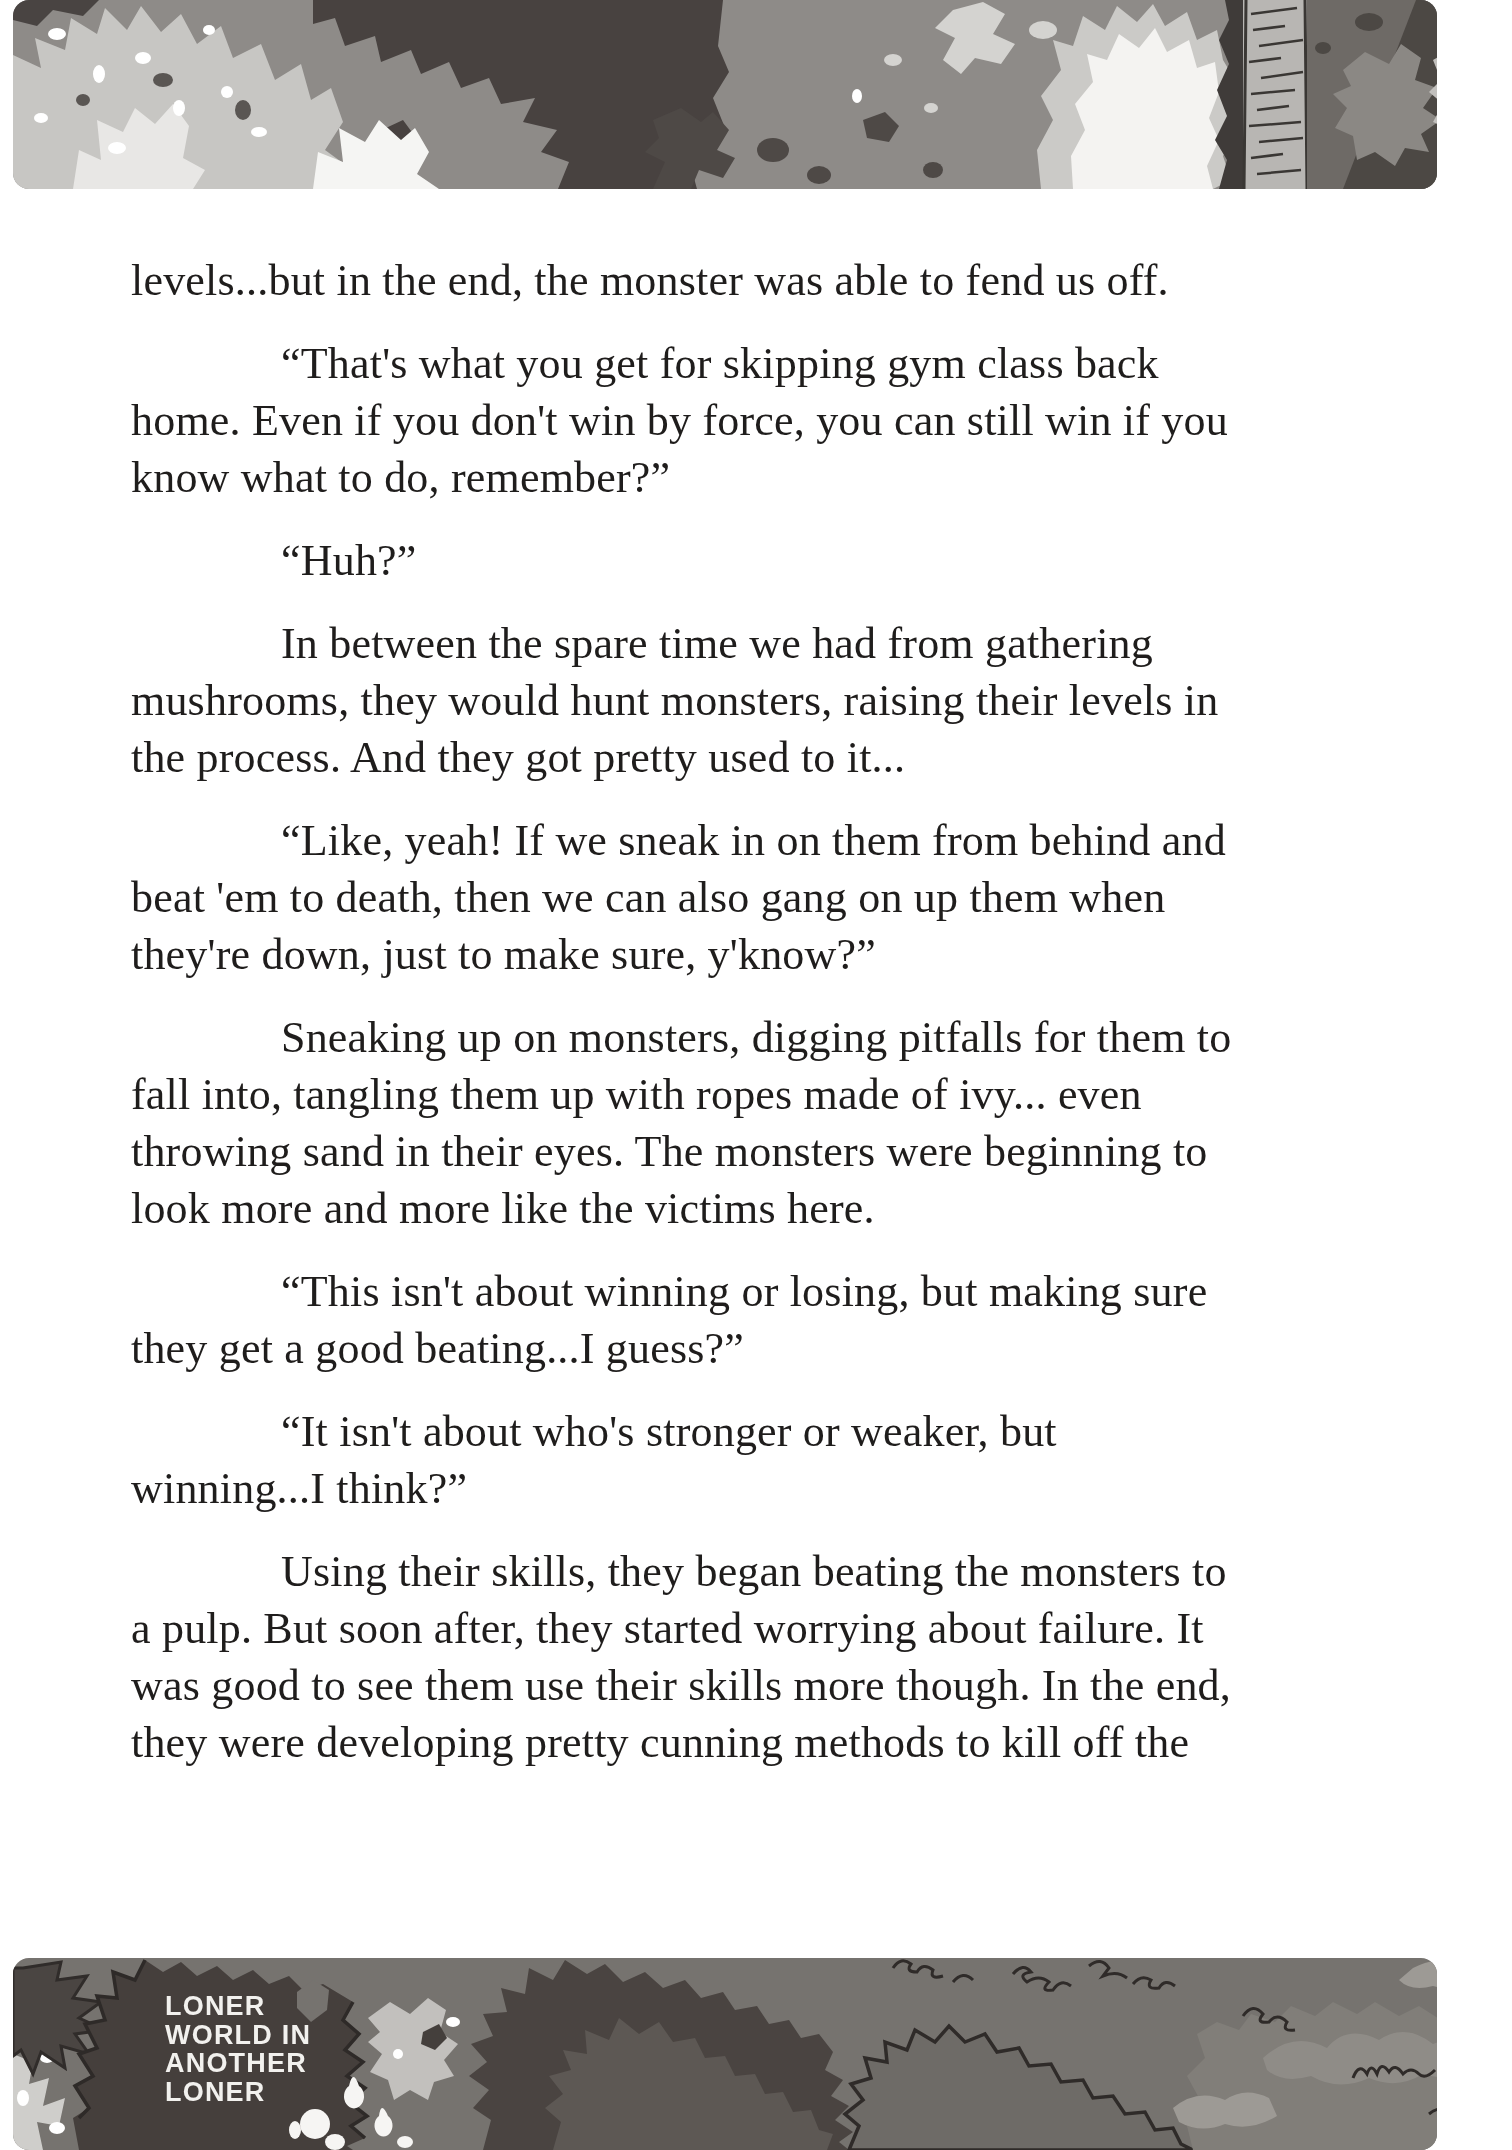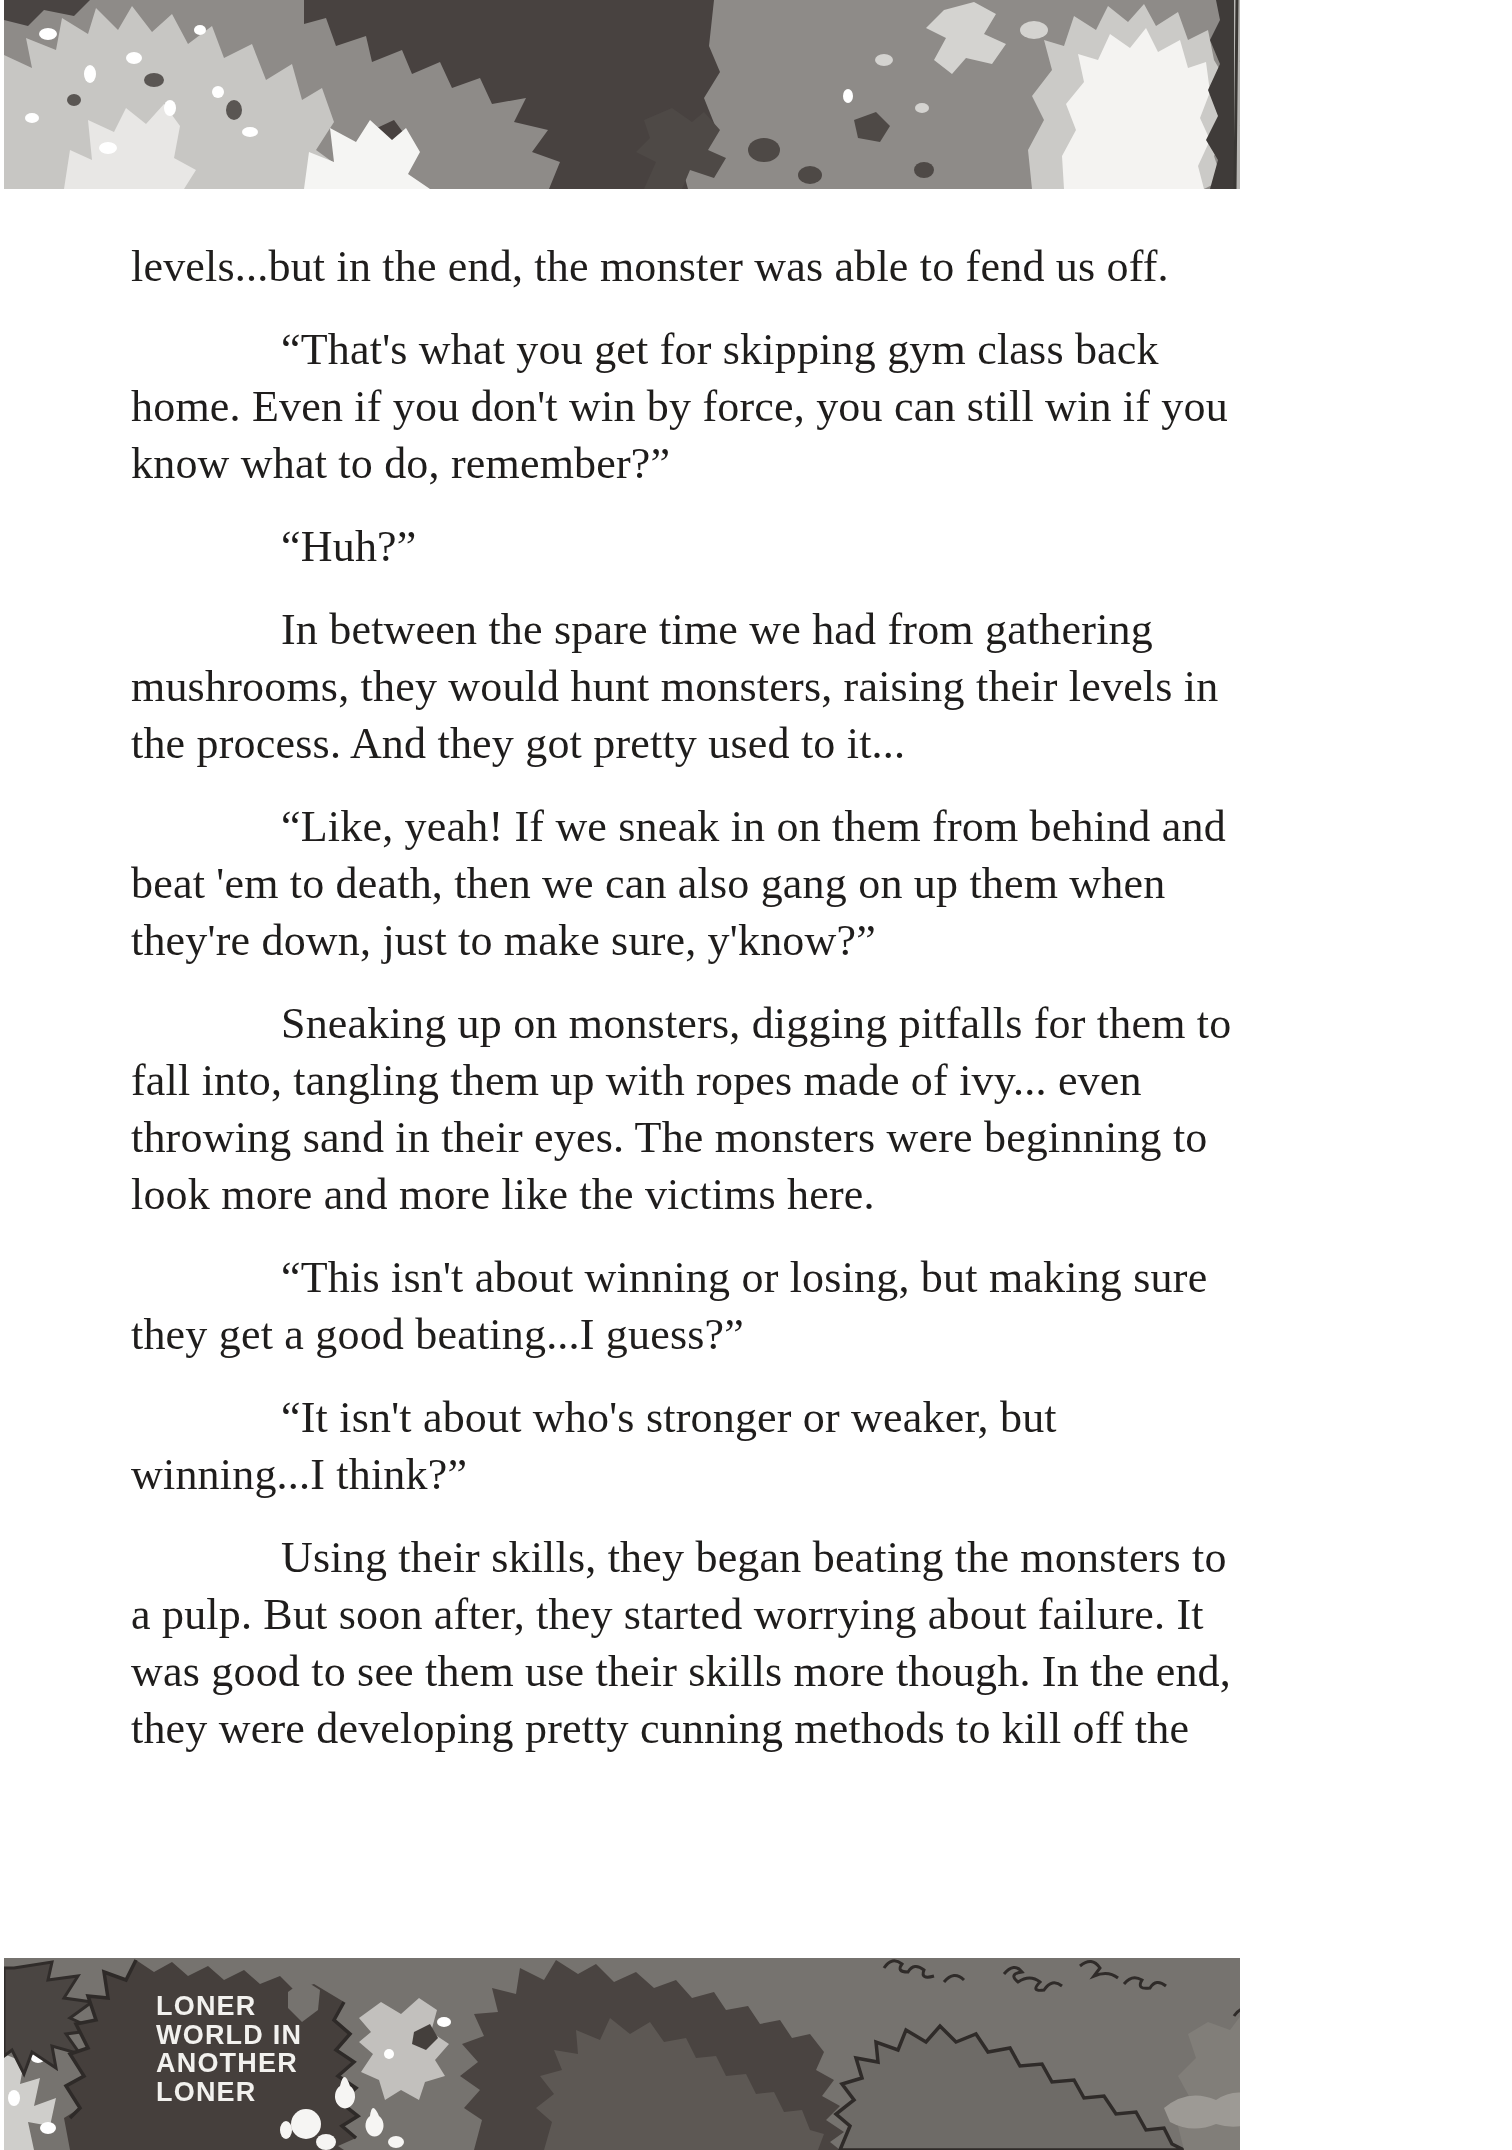--- a/index.html
+++ b/index.html
@@ -1,25 +1,25 @@
 <!DOCTYPE html>
 <html><head>
 <meta charset="utf-8">
 <style>
   html,body{margin:0;padding:0;}
   body{
     width:1512px;height:2150px;position:relative;background:#ffffff;
     font-family:"Liberation Serif",serif;overflow:hidden;
   }
-  .art{position:absolute;left:4px;width:1236px;overflow:hidden;}
+  .art{position:absolute;left:13px;width:1424px;overflow:hidden;border-radius:16px;}
   .art.top{top:0;height:189px;}
   .art.bottom{top:1958px;height:192px;}
   .art svg{display:block;}
   .text-block{
-    position:absolute;left:131px;top:238px;width:1250px;
+    position:absolute;left:131px;top:252px;width:1250px;
     font-size:44px;line-height:57px;color:#1f1d1c;
     letter-spacing:0.2px;
   }
   .text-block p{margin:0;white-space:nowrap;}
   .text-block p.indent{text-indent:150px;margin-top:26px;}
   .logo{
     position:absolute;left:152px;top:34px;
     font-family:"Liberation Sans",sans-serif;font-weight:bold;
     font-size:27px;line-height:28.5px;letter-spacing:1.2px;
     color:#f2f1ee;

